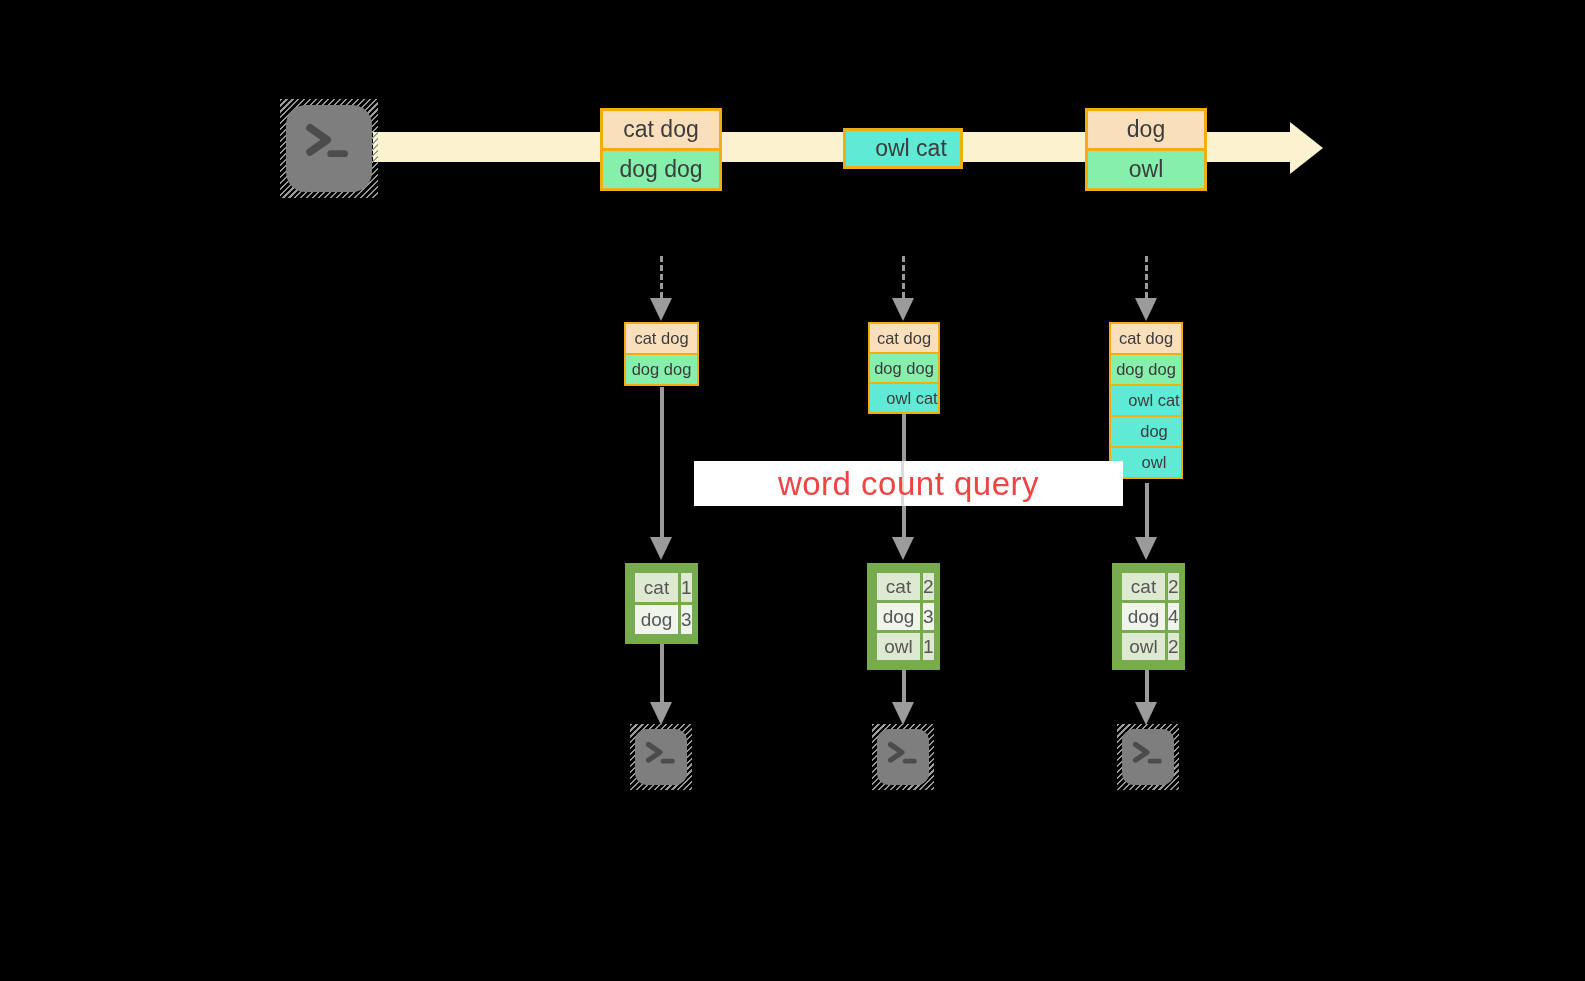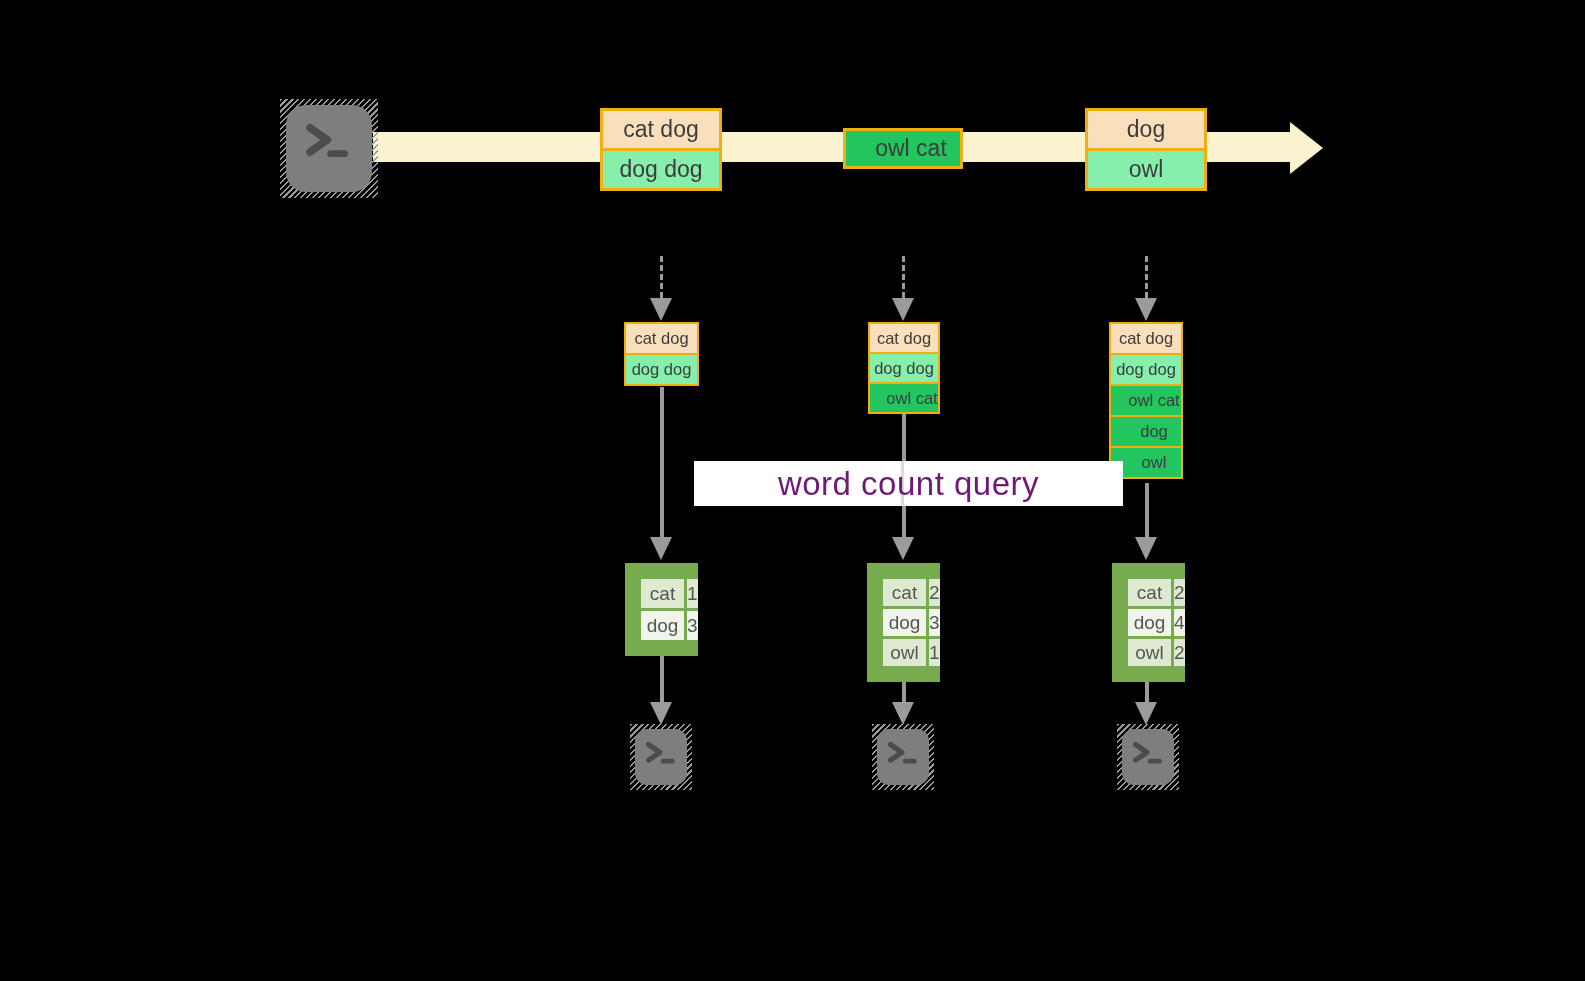--- a/index.html
+++ b/index.html
@@ -9,21 +9,21 @@
   }
   
   .stream-shaft{position:absolute;left:373px;top:132px;width:917px;height:30px;background:#FBF2CF;z-index:1;}
   .stream-head{position:absolute;left:1290px;top:122px;width:0;height:0;
     border-top:26px solid transparent;border-bottom:26px solid transparent;border-left:33px solid #FBF2CF;z-index:1;}
   
   .batch-box{position:absolute;background:#F0AE10;display:grid;gap:3px;padding:3px;box-sizing:border-box;z-index:2;}
   .batch-cell{display:flex;align-items:center;justify-content:center;color:#3C3C3C;}
   .tone-dark{background:#F9DFBC;}
   .tone-light{background:#86efac;}
-  .tone-medium{background:#22c55e;padding-left:16px;}
+  .tone-medium{background:#5eead4;padding-left:16px;}
   #batch-1{left:600px;top:108px;width:122px;grid-auto-rows:37px;font-size:23px;}
   #batch-2{left:843px;top:128px;width:120px;grid-auto-rows:35px;font-size:23px;}
   #batch-3{left:1085px;top:108px;width:122px;grid-auto-rows:37px;font-size:23px;}
   
   .stack{position:absolute;background:#F0AE10;display:grid;gap:2px;padding:2px;box-sizing:border-box;z-index:3;}
   #stack-1{left:624px;top:322px;width:75px;grid-auto-rows:29px;font-size:16.5px;}
   #stack-2{left:868px;top:322px;width:72px;grid-auto-rows:28px;font-size:16.5px;}
   #stack-3{left:1109px;top:322px;width:74px;grid-auto-rows:29px;font-size:16.5px;}
   
   .dash-line{position:absolute;width:0;height:42px;top:256px;border-left:3px dashed #9B9B9B;z-index:2;}
@@ -39,23 +39,23 @@
   #mid-head-1{left:650px;} #mid-head-2{left:892px;} #mid-head-3{left:1135px;}
   #bot-line-1{left:660px;top:630px;height:74px;}
   #bot-line-2{left:902px;top:654px;height:50px;}
   #bot-line-3{left:1145px;top:653px;height:51px;}
   .bot-head{top:702px;}
   #bot-head-1{left:650px;} #bot-head-2{left:892px;} #bot-head-3{left:1135px;}
   
   .banner{position:absolute;left:694px;top:461px;width:429px;height:45px;background:#FFFFFF;z-index:5;
     display:flex;align-items:center;justify-content:center;}
   .banner-line{position:absolute;left:207px;top:0;width:3px;height:100%;background:#DCDCDC;}
-  .banner-label{position:relative;z-index:2;font-size:33px;color:#701a75;letter-spacing:0.5px;}
+  .banner-label{position:relative;z-index:2;font-size:33px;color:#ef4444;letter-spacing:0.5px;}
   
-  .wc-table{position:absolute;background:#77AB4E;display:grid;gap:3px;padding:16px;box-sizing:border-box;
+  .wc-table{position:absolute;background:#77AB4E;display:grid;gap:3px;padding:10px;box-sizing:border-box;
     grid-template-columns:43px 1fr;font-size:19px;color:#565656;z-index:3;}
   #table-1{left:625px;top:563px;width:73px;grid-auto-rows:29px;}
   #table-2{left:867px;top:563px;width:73px;grid-auto-rows:27px;}
   #table-3{left:1112px;top:563px;width:73px;grid-auto-rows:27px;}
   .wc-cell{display:flex;align-items:center;justify-content:center;}
   .row-dark{background:#DEE9D1;}
   .row-light{background:#EFF5EA;}
   
   .terminal{position:absolute;z-index:3;}
   .hatch{position:absolute;inset:0;background:repeating-linear-gradient(135deg,#9A9A9A 0 1.5px,transparent 1.5px 4.2px);}

